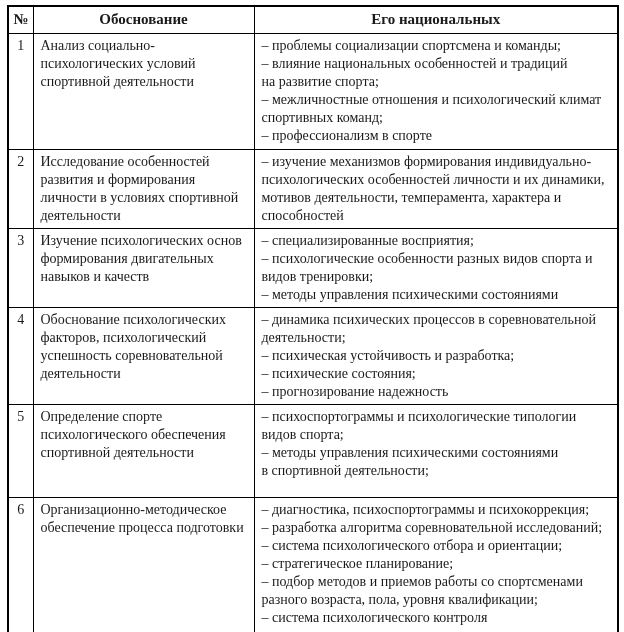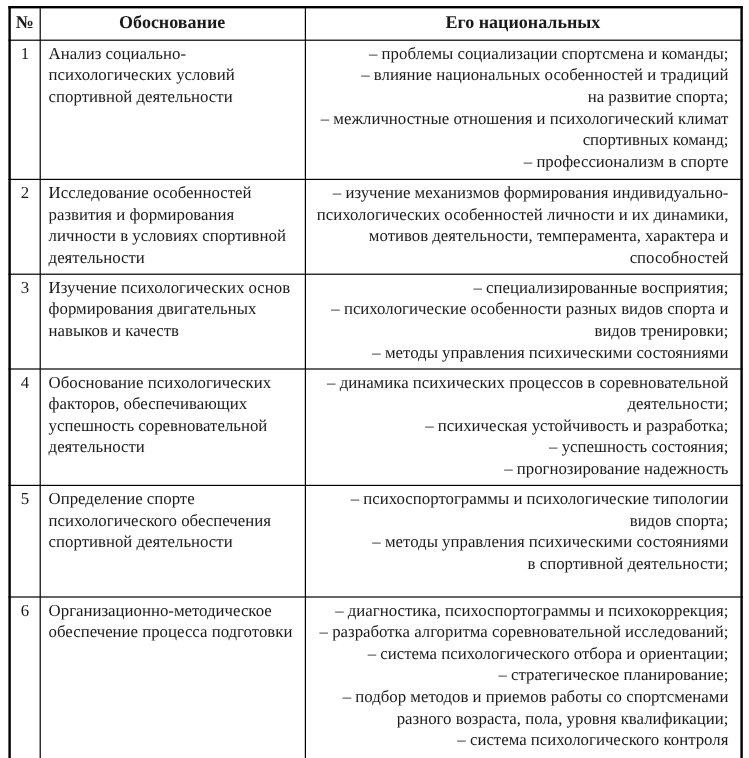--- a/index.html
+++ b/index.html
@@ -47,21 +47,21 @@
   .req-table td {
     font-size: 14px;
     line-height: 18px;
     padding: 3px 6px 3px 7px;
   }
   td.cell-num {
     text-align: center;
     padding: 3px 1px;
   }
   td.cell-comp { padding-right: 10px; }
-  .comp-item { margin: 0; text-align: right; }
+  .comp-item { margin: 0; }
 
   
   tbody tr:nth-child(1) { height: 116px; }
   tbody tr:nth-child(2) { height: 78px; }
   tbody tr:nth-child(3) { height: 75px; }
   tbody tr:nth-child(4) { height: 96px; }
   tbody tr:nth-child(5) { height: 93px; }
   tbody tr:nth-child(6) { height: 137px; }
 </style>
 </head>
@@ -106,25 +106,25 @@
     <td class="cell-req">Изучение психологических основ формирования двигательных навыков и&nbsp;качеств</td>
     <td class="cell-comp">
             <div class="comp-item">– специализированные восприятия;</div>
             <div class="comp-item">– психологические особенности разных видов спорта и видов тренировки;</div>
             <div class="comp-item">– методы управления психическими состояниями</div>
           </td>
   </tr>
 
   <tr>
     <td class="cell-num">4</td>
-    <td class="cell-req">Обоснование психологических факторов, обеспечивающих успешность соревновательной деятельности</td>
+    <td class="cell-req">Обоснование психологических факторов, психологический успешность соревновательной деятельности</td>
     <td class="cell-comp">
             <div class="comp-item">– динамика психических процессов в&nbsp;соревновательной деятельности;</div>
             <div class="comp-item">– психическая устойчивость и разработка;</div>
-            <div class="comp-item">– успешность состояния;</div>
+            <div class="comp-item">– психические состояния;</div>
             <div class="comp-item">– прогнозирование надежность</div>
           </td>
   </tr>
 
   <tr>
     <td class="cell-num">5</td>
     <td class="cell-req">Определение спорте психологического обеспечения спортивной деятельности</td>
     <td class="cell-comp">
             <div class="comp-item">– психоспортограммы и психологические типологии видов спорта;</div>
             <div class="comp-item">– методы управления психическими состояниями в&nbsp;спортивной деятельности;</div>

